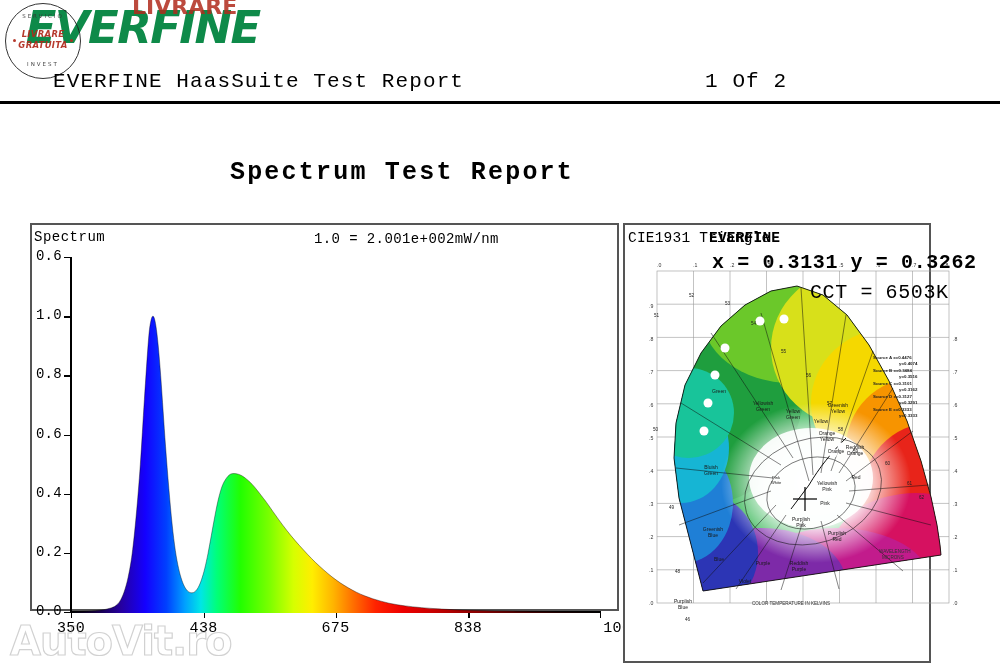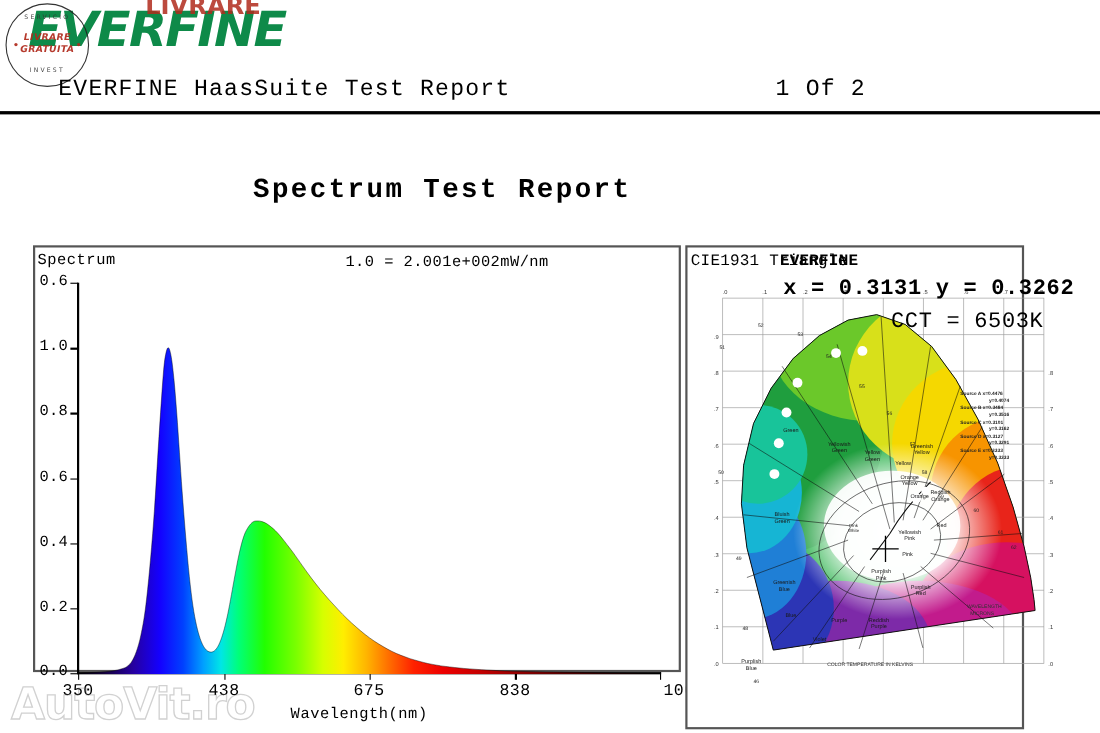--- a/index.html
+++ b/index.html
@@ -341,21 +341,20 @@
         <stop offset="0.760" stop-color="#8e0000"></stop>
         <stop offset="0.830" stop-color="#5a0000"></stop>
         <stop offset="0.900" stop-color="#2e0000"></stop>
         <stop offset="1.000" stop-color="#000000"></stop>
       </linearGradient>
     </defs>
     <path id="spectrum-fill" fill="url(#specGrad)" stroke="none" d="M 0.00 354.81 C 1.36 354.76, 5.44 354.62, 8.15 354.52 C 10.87 354.42, 13.59 354.37, 16.31 354.22 C 19.03 354.07, 21.74 353.87, 24.46 353.63 C 27.18 353.38, 29.90 353.23, 32.62 352.74 C 35.33 352.24, 38.73 351.35, 40.77 350.66 C 42.81 349.97, 43.49 349.67, 44.85 348.58 C 46.21 347.50, 47.56 346.36, 48.92 344.13 C 50.28 341.91, 51.64 339.19, 53.00 335.23 C 54.36 331.28, 55.72 326.83, 57.08 320.40 C 58.44 313.97, 59.79 307.05, 61.15 296.67 C 62.51 286.28, 63.87 272.93, 65.23 258.10 C 66.59 243.27, 67.95 226.95, 69.31 207.67 C 70.67 188.38, 72.03 163.17, 73.38 142.40 C 74.74 121.63, 76.37 96.17, 77.46 83.07 C 78.55 69.96, 79.09 67.74, 79.91 63.78 C 80.72 59.83, 81.54 58.59, 82.35 59.33 C 83.17 60.07, 83.98 63.29, 84.80 68.23 C 85.62 73.18, 86.43 80.59, 87.25 89.00 C 88.06 97.41, 88.88 107.79, 89.69 118.67 C 90.51 129.54, 91.32 142.40, 92.14 154.27 C 92.95 166.13, 93.63 177.01, 94.58 189.87 C 95.54 202.72, 96.76 218.54, 97.85 231.40 C 98.93 244.26, 100.02 256.62, 101.11 267.00 C 102.19 277.38, 103.28 286.28, 104.37 293.70 C 105.46 301.12, 106.54 306.56, 107.63 311.50 C 108.72 316.44, 109.81 320.15, 110.89 323.37 C 111.98 326.58, 113.07 328.90, 114.15 330.78 C 115.24 332.66, 116.33 333.80, 117.42 334.64 C 118.50 335.48, 119.59 335.83, 120.68 335.83 C 121.76 335.83, 122.85 335.53, 123.94 334.64 C 125.03 333.75, 126.11 332.46, 127.20 330.49 C 128.29 328.51, 129.37 325.94, 130.46 322.77 C 131.55 319.61, 132.64 315.85, 133.72 311.50 C 134.81 307.15, 135.90 302.11, 136.98 296.67 C 138.07 291.23, 139.16 284.80, 140.25 278.87 C 141.33 272.93, 142.42 266.75, 143.51 261.07 C 144.59 255.38, 145.55 249.94, 146.77 244.75 C 147.99 239.56, 149.49 233.72, 150.85 229.92 C 152.21 226.11, 153.56 223.98, 154.92 221.91 C 156.28 219.83, 157.64 218.35, 159.00 217.46 C 160.36 216.57, 161.72 216.62, 163.08 216.57 C 164.44 216.52, 165.79 216.76, 167.15 217.16 C 168.51 217.56, 169.87 218.15, 171.23 218.94 C 172.59 219.73, 173.95 220.82, 175.31 221.91 C 176.67 222.99, 178.03 224.13, 179.38 225.47 C 180.74 226.80, 182.10 228.33, 183.46 229.92 C 184.82 231.50, 186.18 233.23, 187.54 234.96 C 188.90 236.69, 190.26 238.52, 191.62 240.30 C 192.97 242.08, 193.65 242.82, 195.69 245.64 C 197.73 248.46, 201.13 253.40, 203.85 257.21 C 206.56 261.02, 209.28 264.87, 212.00 268.48 C 214.72 272.09, 217.44 275.55, 220.15 278.87 C 222.87 282.18, 225.59 285.29, 228.31 288.36 C 231.03 291.43, 233.74 294.39, 236.46 297.26 C 239.18 300.13, 241.90 302.95, 244.62 305.57 C 247.33 308.19, 250.05 310.61, 252.77 312.98 C 255.49 315.36, 258.21 317.68, 260.92 319.81 C 263.64 321.93, 266.36 323.91, 269.08 325.74 C 271.79 327.57, 274.51 329.20, 277.23 330.78 C 279.95 332.37, 282.67 333.90, 285.38 335.23 C 288.10 336.57, 290.82 337.71, 293.54 338.79 C 296.26 339.88, 298.97 340.87, 301.69 341.76 C 304.41 342.65, 307.13 343.39, 309.85 344.13 C 312.56 344.88, 315.28 345.62, 318.00 346.21 C 320.72 346.80, 323.44 347.25, 326.15 347.69 C 328.87 348.14, 330.23 348.39, 334.31 348.88 C 338.38 349.37, 345.18 350.17, 350.62 350.66 C 356.05 351.15, 361.49 351.50, 366.92 351.85 C 372.36 352.19, 377.79 352.49, 383.23 352.74 C 388.67 352.98, 394.10 353.18, 399.54 353.33 C 404.97 353.48, 410.41 353.53, 415.85 353.63 C 421.28 353.73, 426.72 353.82, 432.15 353.92 C 437.59 354.02, 441.67 354.12, 448.46 354.22 C 455.26 354.32, 464.77 354.42, 472.92 354.52 C 481.08 354.62, 487.87 354.71, 497.38 354.81 C 506.90 354.91, 524.56 355.06, 530.00 355.11 L 530.00 356 L 0 356 Z"></path>
     <path id="spectrum-line" fill="none" stroke="#000000" stroke-width="0.7" opacity="0.55" d="M 0.00 354.81 C 1.36 354.76, 5.44 354.62, 8.15 354.52 C 10.87 354.42, 13.59 354.37, 16.31 354.22 C 19.03 354.07, 21.74 353.87, 24.46 353.63 C 27.18 353.38, 29.90 353.23, 32.62 352.74 C 35.33 352.24, 38.73 351.35, 40.77 350.66 C 42.81 349.97, 43.49 349.67, 44.85 348.58 C 46.21 347.50, 47.56 346.36, 48.92 344.13 C 50.28 341.91, 51.64 339.19, 53.00 335.23 C 54.36 331.28, 55.72 326.83, 57.08 320.40 C 58.44 313.97, 59.79 307.05, 61.15 296.67 C 62.51 286.28, 63.87 272.93, 65.23 258.10 C 66.59 243.27, 67.95 226.95, 69.31 207.67 C 70.67 188.38, 72.03 163.17, 73.38 142.40 C 74.74 121.63, 76.37 96.17, 77.46 83.07 C 78.55 69.96, 79.09 67.74, 79.91 63.78 C 80.72 59.83, 81.54 58.59, 82.35 59.33 C 83.17 60.07, 83.98 63.29, 84.80 68.23 C 85.62 73.18, 86.43 80.59, 87.25 89.00 C 88.06 97.41, 88.88 107.79, 89.69 118.67 C 90.51 129.54, 91.32 142.40, 92.14 154.27 C 92.95 166.13, 93.63 177.01, 94.58 189.87 C 95.54 202.72, 96.76 218.54, 97.85 231.40 C 98.93 244.26, 100.02 256.62, 101.11 267.00 C 102.19 277.38, 103.28 286.28, 104.37 293.70 C 105.46 301.12, 106.54 306.56, 107.63 311.50 C 108.72 316.44, 109.81 320.15, 110.89 323.37 C 111.98 326.58, 113.07 328.90, 114.15 330.78 C 115.24 332.66, 116.33 333.80, 117.42 334.64 C 118.50 335.48, 119.59 335.83, 120.68 335.83 C 121.76 335.83, 122.85 335.53, 123.94 334.64 C 125.03 333.75, 126.11 332.46, 127.20 330.49 C 128.29 328.51, 129.37 325.94, 130.46 322.77 C 131.55 319.61, 132.64 315.85, 133.72 311.50 C 134.81 307.15, 135.90 302.11, 136.98 296.67 C 138.07 291.23, 139.16 284.80, 140.25 278.87 C 141.33 272.93, 142.42 266.75, 143.51 261.07 C 144.59 255.38, 145.55 249.94, 146.77 244.75 C 147.99 239.56, 149.49 233.72, 150.85 229.92 C 152.21 226.11, 153.56 223.98, 154.92 221.91 C 156.28 219.83, 157.64 218.35, 159.00 217.46 C 160.36 216.57, 161.72 216.62, 163.08 216.57 C 164.44 216.52, 165.79 216.76, 167.15 217.16 C 168.51 217.56, 169.87 218.15, 171.23 218.94 C 172.59 219.73, 173.95 220.82, 175.31 221.91 C 176.67 222.99, 178.03 224.13, 179.38 225.47 C 180.74 226.80, 182.10 228.33, 183.46 229.92 C 184.82 231.50, 186.18 233.23, 187.54 234.96 C 188.90 236.69, 190.26 238.52, 191.62 240.30 C 192.97 242.08, 193.65 242.82, 195.69 245.64 C 197.73 248.46, 201.13 253.40, 203.85 257.21 C 206.56 261.02, 209.28 264.87, 212.00 268.48 C 214.72 272.09, 217.44 275.55, 220.15 278.87 C 222.87 282.18, 225.59 285.29, 228.31 288.36 C 231.03 291.43, 233.74 294.39, 236.46 297.26 C 239.18 300.13, 241.90 302.95, 244.62 305.57 C 247.33 308.19, 250.05 310.61, 252.77 312.98 C 255.49 315.36, 258.21 317.68, 260.92 319.81 C 263.64 321.93, 266.36 323.91, 269.08 325.74 C 271.79 327.57, 274.51 329.20, 277.23 330.78 C 279.95 332.37, 282.67 333.90, 285.38 335.23 C 288.10 336.57, 290.82 337.71, 293.54 338.79 C 296.26 339.88, 298.97 340.87, 301.69 341.76 C 304.41 342.65, 307.13 343.39, 309.85 344.13 C 312.56 344.88, 315.28 345.62, 318.00 346.21 C 320.72 346.80, 323.44 347.25, 326.15 347.69 C 328.87 348.14, 330.23 348.39, 334.31 348.88 C 338.38 349.37, 345.18 350.17, 350.62 350.66 C 356.05 351.15, 361.49 351.50, 366.92 351.85 C 372.36 352.19, 377.79 352.49, 383.23 352.74 C 388.67 352.98, 394.10 353.18, 399.54 353.33 C 404.97 353.48, 410.41 353.53, 415.85 353.63 C 421.28 353.73, 426.72 353.82, 432.15 353.92 C 437.59 354.02, 441.67 354.12, 448.46 354.22 C 455.26 354.32, 464.77 354.42, 472.92 354.52 C 481.08 354.62, 487.87 354.71, 497.38 354.81 C 506.90 354.91, 524.56 355.06, 530.00 355.11"></path>
   </svg>
 
-  <div class="sp-xtitle">Wavelength(nm)</div>
 </div>
 
 <div class="panel" id="cie-panel">
   <div class="cie-title-a">CIE1931 Triangle</div>
   <div class="cie-title-b">EVERFINE</div>
   <div class="cie-xy">x = 0.3131 y = 0.3262</div>
   <div class="cie-cct">CCT = 6503K</div>
 
   <svg class="cie-diagram" viewBox="0 0 330 404">
     <defs>

